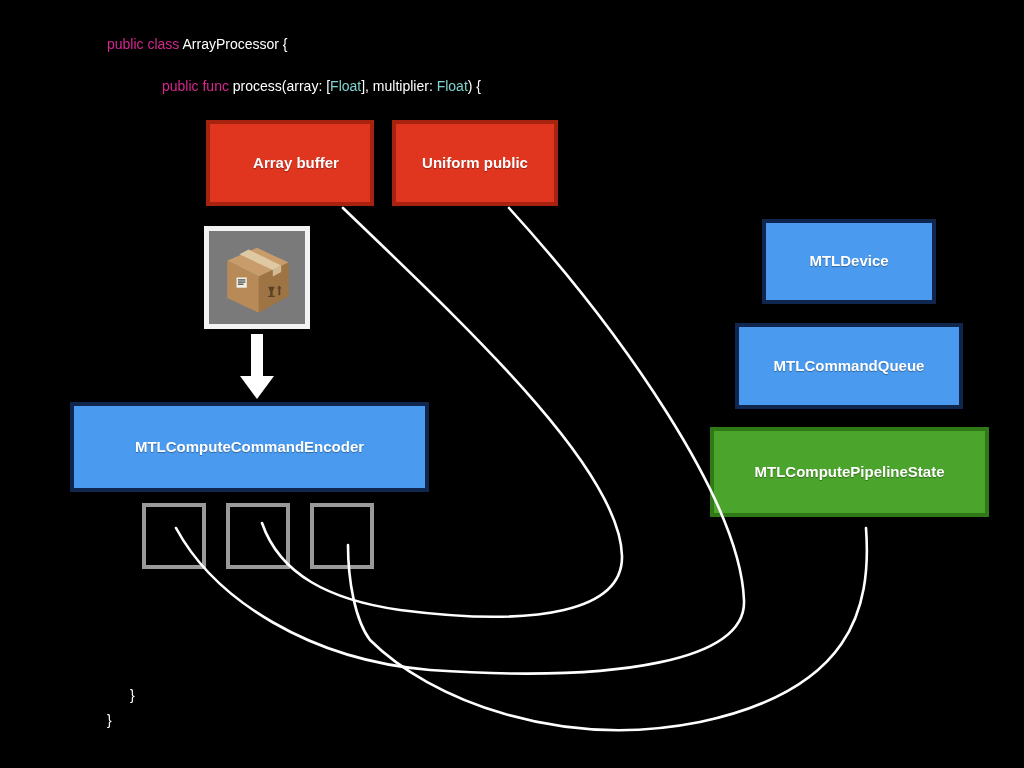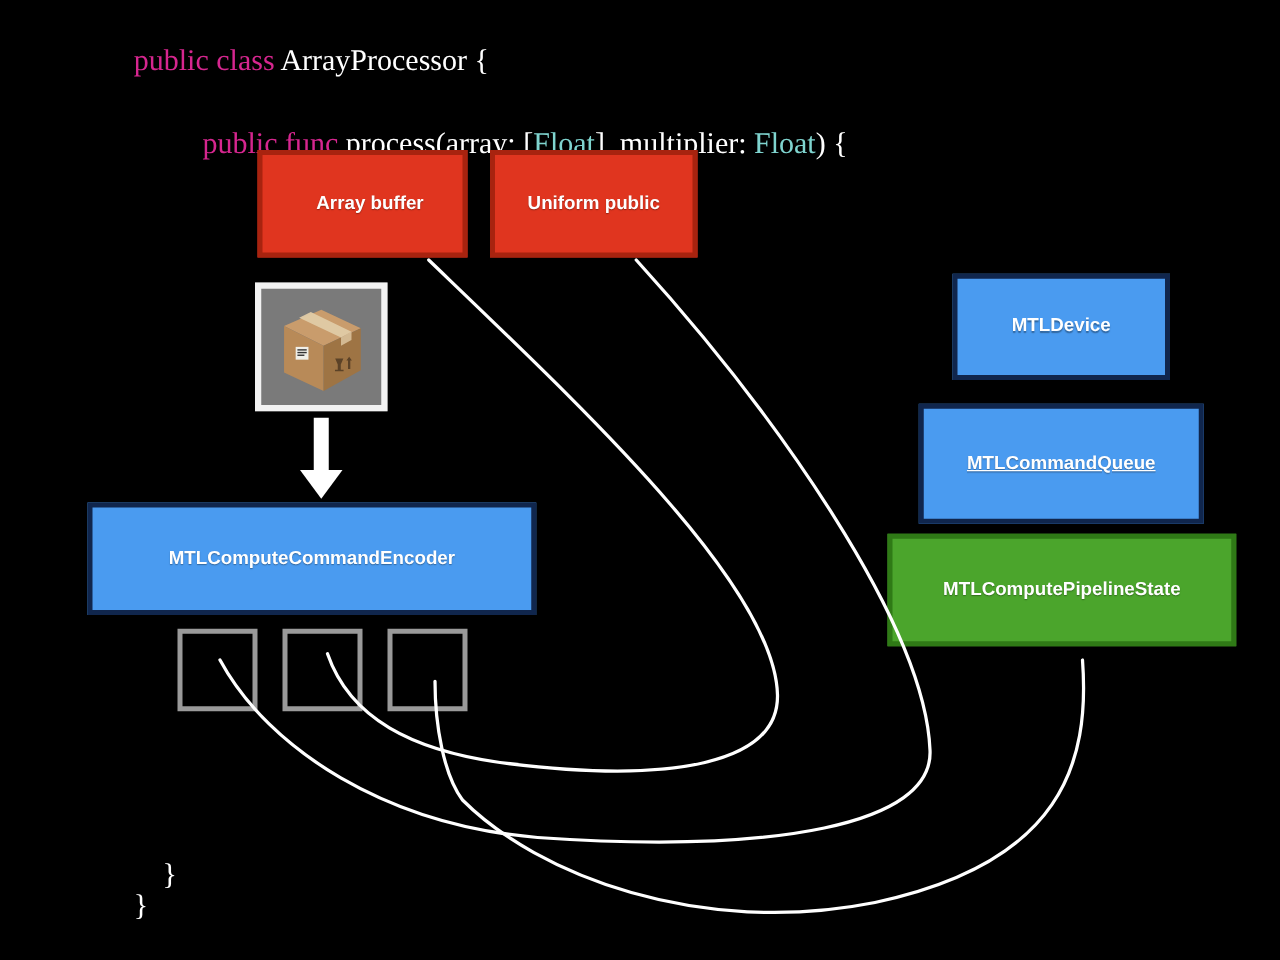--- a/index.html
+++ b/index.html
@@ -14,30 +14,30 @@
     height: 768px;
     background: #000000;
     overflow: hidden;
     font-family: "Liberation Sans", sans-serif;
   }
 
   
   .code-line {
     position: absolute;
     color: #ffffff;
-    font-family: Liberation Serif, serif;
-    font-size: 24px;
+    font-family: Liberation Sans, sans-serif;
+    font-size: 14px;
     white-space: pre;
     letter-spacing: 0px;
   }
   .kw  { color: #d6268f; }
   .typ { color: #7fd4cf; }
 
   .code-l1 { left: 107px; top: 36px; }
-  .code-l2 { left: 162px; top: 78px; margin-top: 24px; }
+  .code-l2 { left: 162px; top: 78px; }
   .code-l3 { left: 130px; top: 687px; }
   .code-l4 { left: 107px; top: 712px; }
 
   
   .node {
     position: absolute;
     box-sizing: border-box;
     display: flex;
     align-items: center;
     justify-content: center;
@@ -59,21 +59,21 @@
   }
   .node-green {
     background: #4ba52c;
     border: 4px solid #2f7a16;
   }
 
   
   #box-array-buffer    { left: 206px; top: 120px; width: 168px; height: 86px; padding-left: 12px; }
   #box-uniform-buffer  { left: 392px; top: 120px; width: 166px; height: 86px; }
   #box-mtldevice       { left: 762px; top: 219px; width: 174px; height: 85px; }
-  #box-mtlcommandqueue { left: 735px; top: 323px; width: 228px; height: 96px; text-decoration: underline; }
+  #box-mtlcommandqueue { left: 735px; top: 323px; width: 228px; height: 86px; }
   #box-mtlpipelinestate{ left: 710px; top: 427px; width: 279px; height: 90px; }
   #box-encoder         { left: 70px; top: 402px; width: 359px; height: 90px; }
 
   
   #package-thumb {
     position: absolute;
     left: 204px;
     top: 226px;
     width: 106px;
     height: 103px;

